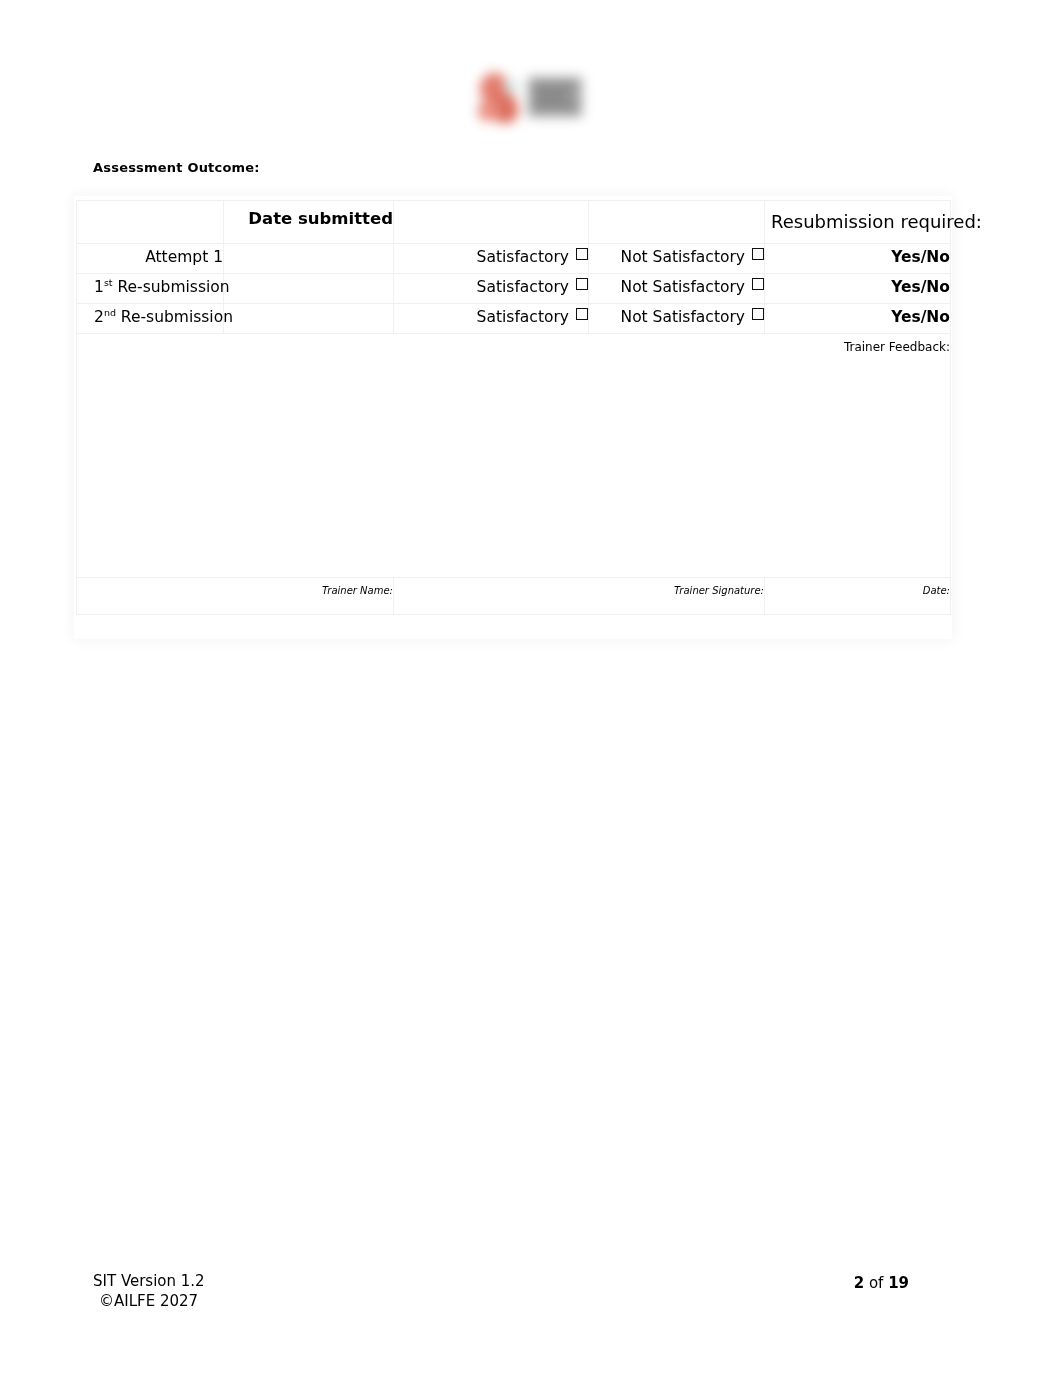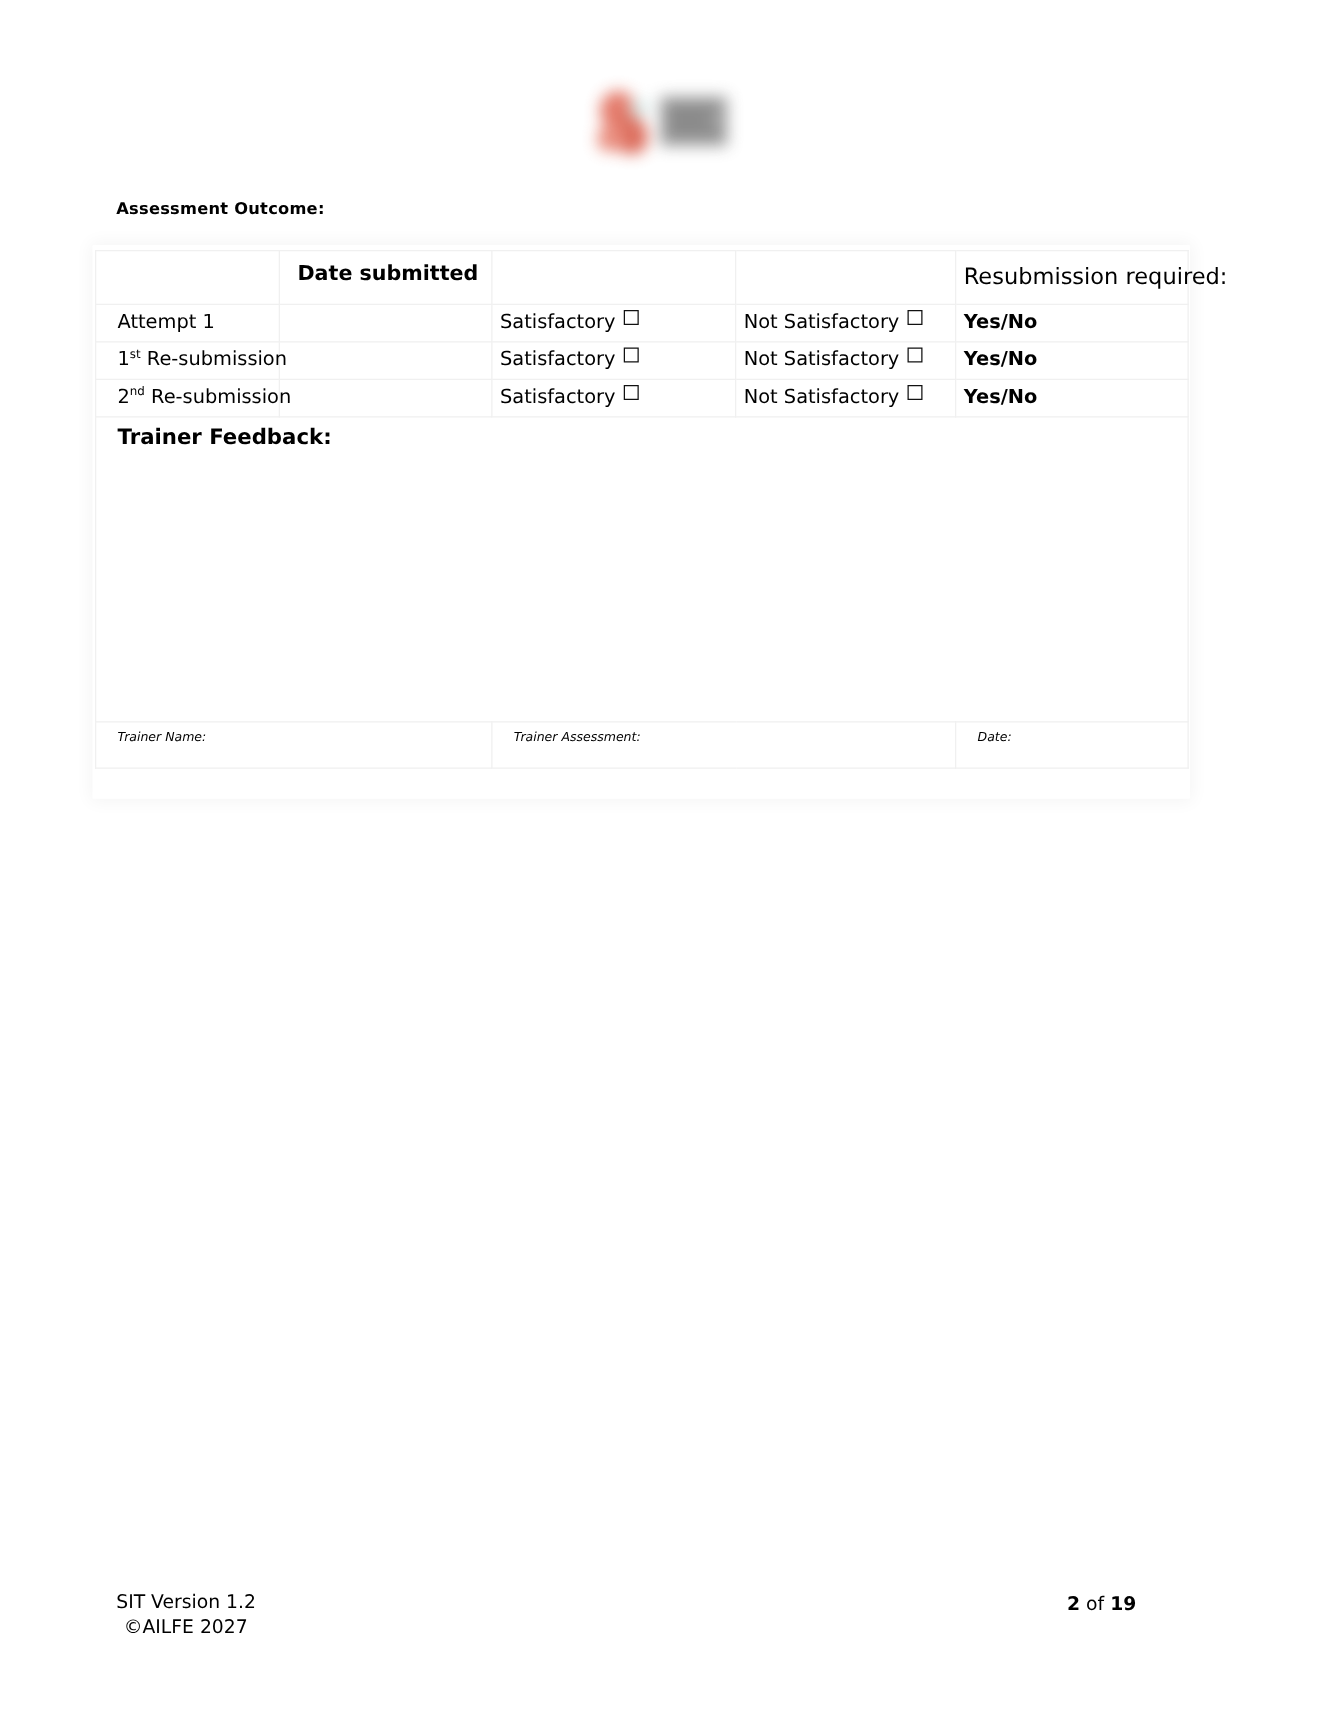--- a/index.html
+++ b/index.html
@@ -116,20 +116,21 @@
   }
 
   
   .outcome-table {
     position: absolute;
     left: -17px;
     top: 200px;
     width: 874px;
     border-collapse: collapse;
     table-layout: fixed;
+    text-align: right;
   }
   .outcome-table td {
     border: 1px solid #f0f0f0;
     vertical-align: top;
     padding: 0;
     font-size: 15.5px;
     line-height: 1.18;
   }
 
   .cell-pad { padding: 4px 0 4px 17px; }
@@ -185,22 +186,22 @@
     font-weight: bold;
     padding-left: 6px;
     white-space: nowrap;
   }
 
   
   .feedback-cell {
     height: 243px;
   }
   .feedback-title {
-    font-weight: bold;
-    font-size: 17px;
+    font-weight: normal;
+    font-size: 12px;
     padding: 6px 0 0 17px;
   }
 
   
   .sign-row td { height: 36px; }
   .sign-label {
     padding: 7px 0 0 17px;
     font-size: 10px;
     white-space: nowrap;
     font-style: italic;
@@ -371,21 +372,21 @@
         <div class="feedback-title">Trainer Feedback:</div>
         <div class="cell-pad"></div>
       </td>
     </tr>
 
     <tr class="sign-row">
       <td colspan="2">
         <div class="sign-label">Trainer Name:</div>
       </td>
       <td colspan="2">
-        <div class="sign-label">Trainer Assessment:</div>
+        <div class="sign-label">Trainer Signature:</div>
       </td>
       <td>
         <div class="sign-label">Date:</div>
       </td>
     </tr>
   </tbody>
     </table>
 
 </div>
 

